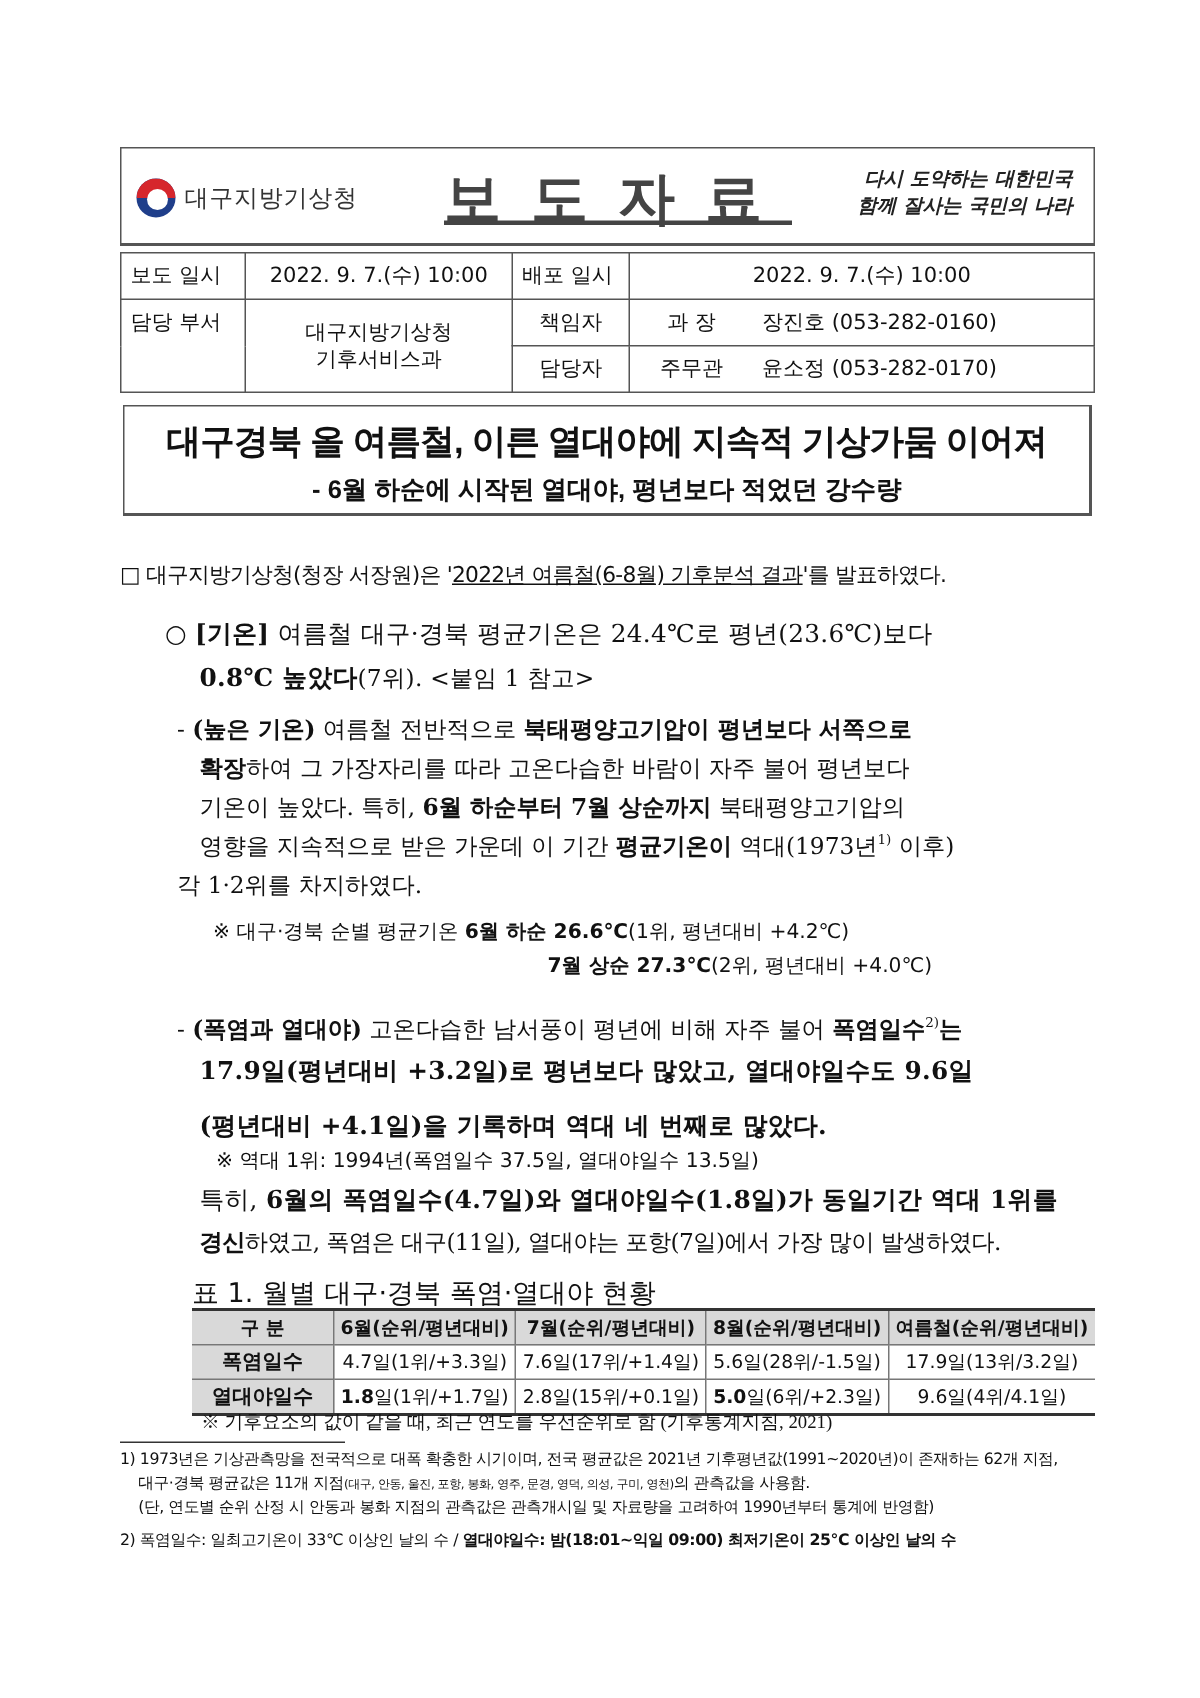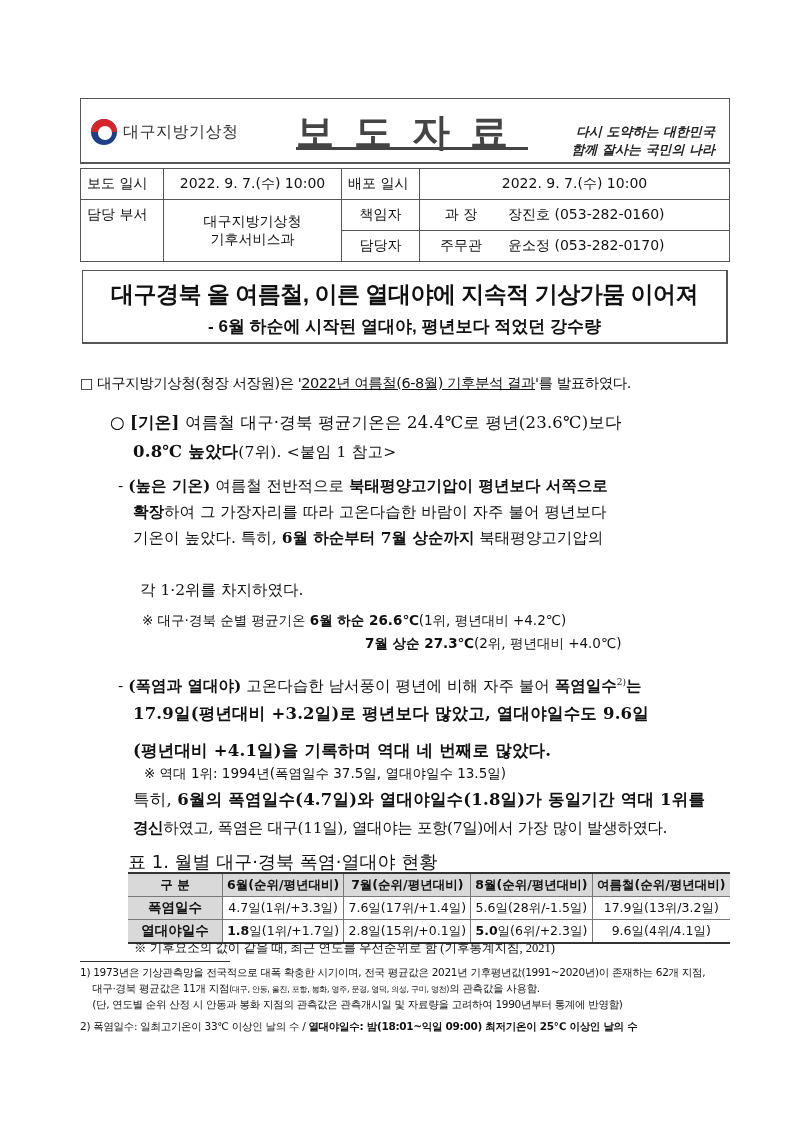--- a/index.html
+++ b/index.html
@@ -7,21 +7,21 @@
   .page { position:absolute; left:0; top:0; width:800px; height:1132px; }
 
   
   .hdr { position:absolute; left:80px; top:98px; width:650px; height:66px; border:1px solid #555; border-bottom:2px solid #555; box-sizing:border-box; }
   .logo { position:absolute; left:10px; top:20px; display:flex; align-items:center; gap:6px; }
   .logo-mark { width:26px; height:26px; border-radius:50%; position:relative; overflow:hidden; background:#1f3e8a; }
   .logo-mark:before { content:""; position:absolute; left:0; top:0; width:26px; height:13px; background:#d6262c; }
   .logo-mark:after { content:""; position:absolute; left:7px; top:7px; width:14px; height:14px; border-radius:50%; background:#fff; }
   .logo-text { font-size:16px; color:#333; letter-spacing:0.5px; }
   .doc-title { position:absolute; left:215px; top:8px; font-size:38px; font-weight:bold; color:#444; letter-spacing:20px; font-family:"DejaVu Sans", sans-serif;text-decoration:underline; }
-  .slogan { position:absolute; right:14px; top:12px; font-size:13px; line-height:18px; font-style:italic; font-weight:bold; color:#222; text-align:right; font-family:"DejaVu Serif", serif;margin-top:12px; }
+  .slogan { position:absolute; right:14px; top:12px; font-size:13px; line-height:18px; font-style:italic; font-weight:bold; color:#222; text-align:right; font-family:"DejaVu Serif", serif; }
 
   
   table.info { position:absolute; left:80px; top:168px; width:650px; border-collapse:collapse; font-size:14px; }
   table.info td { border:1px solid #555; height:30px; padding:0 6px; white-space:nowrap; }
   table.info .lbl { width:70px; }
   table.info .c { text-align:center; }
 
   
   .headline { position:absolute; left:82px; top:270px; width:646px; height:74px; border:1px solid #555; border-right:2px solid #555; border-bottom:2px solid #555; box-sizing:border-box; text-align:center; }
   .headline .h1 { font-size:23px; font-weight:bold; margin-top:8px; letter-spacing:-0.5px; font-family:"Liberation Sans", sans-serif; }
@@ -112,21 +112,24 @@
   <div class="txt p16" style="left:118px;top:476px">
     <span>-</span>
     <span class="b">(높은 기온)</span><span> 여름철 전반적으로 </span><span class="b">북태평양고기압이 평년보다 서쪽으로</span>
   </div>
   <div class="txt p16" style="left:133px;top:502px">
     <span class="b">확장</span><span>하여 그 가장자리를 따라 고온다습한 바람이 자주 불어 평년보다</span>
   </div>
   <div class="txt p16" style="left:133px;top:528px">
     <span>기온이 높았다. 특히, </span><span class="b">6월 하순부터 7월 상순까지</span><span> 북태평양고기압의</span>
   </div>
-  <div class="txt p16" style="left:140px;top:580px">
+  <div class="txt p16" style="left:133px;top:554px">
+    <span>영향을 지속적으로 받은 가운데 이 기간 </span><span class="b">평균기온이</span><span> 역대(1973년</span><sup style="font-size:9px">1)</sup><span> 이후)</span>
+  </div>
+  <div class="txt p16" style="left:118px;top:580px">
     <span>각 1·2위를 차지하였다.</span>
   </div>
 
   <div class="txt note" style="left:142px;top:612px">
     <span>※ 대구·경북 순별 평균기온 </span><span class="b">6월 하순 26.6℃</span><span>(1위, 평년대비 +4.2℃)</span>
   </div>
   <div class="txt note" style="left:365px;top:635px">
     <span class="b">7월 상순 27.3℃</span><span>(2위, 평년대비 +4.0℃)</span>
   </div>
 

